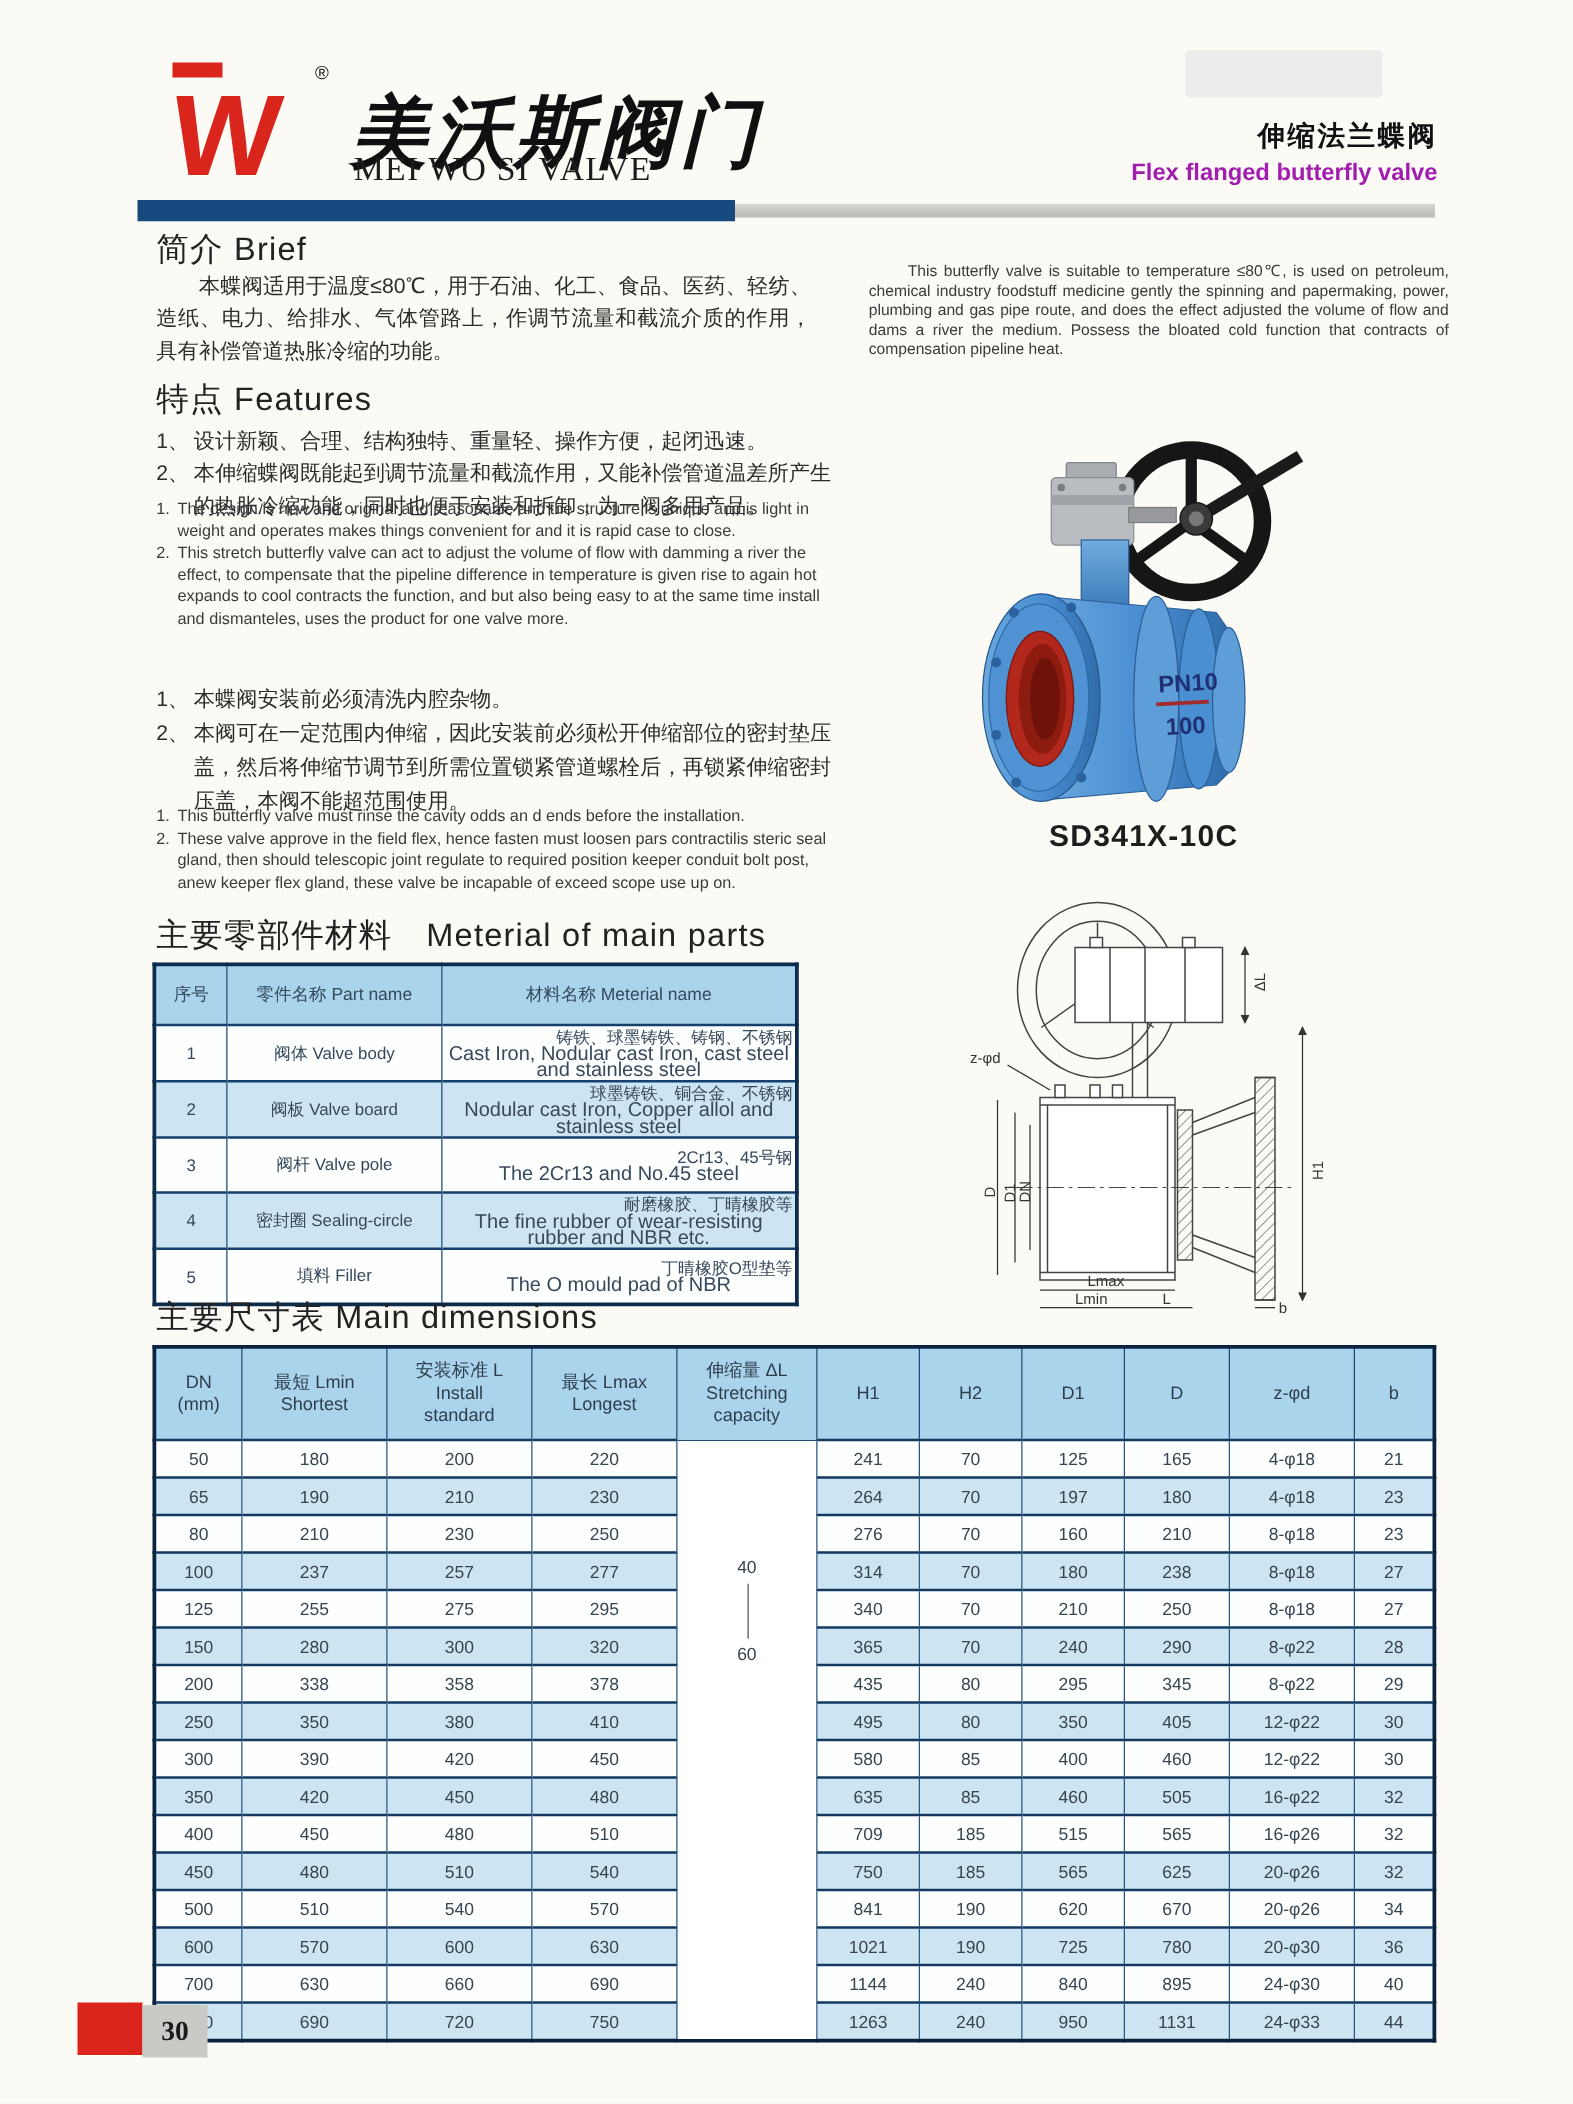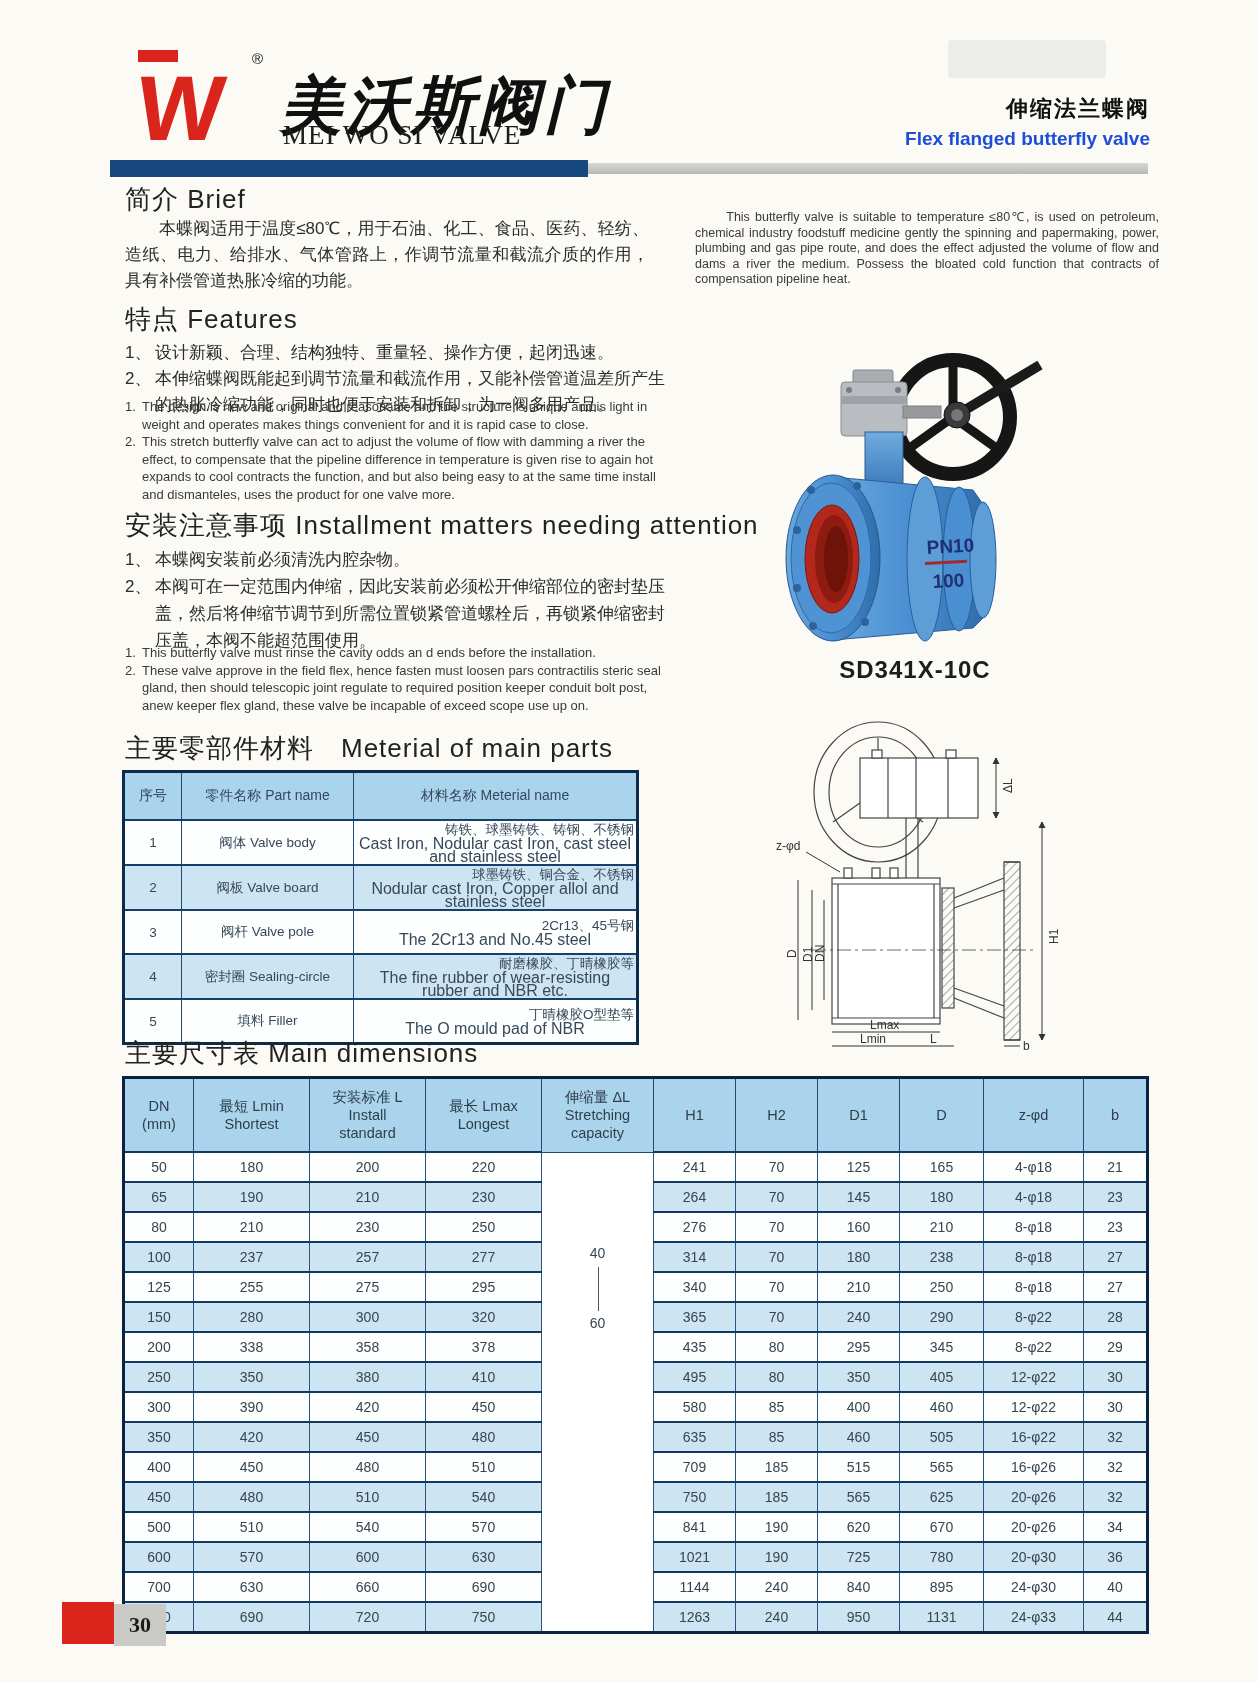--- a/index.html
+++ b/index.html
@@ -6,21 +6,21 @@
   body{background:#e8e8e4;font-family:"Liberation Sans",sans-serif;}
   .page{position:relative;width:1258px;height:1683px;margin:0 auto;background:#fbfaf5;overflow:hidden;}
   .abs{position:absolute;}
 
   
   .logo-cn{left:280px;top:40px;width:380px;font-family:"Liberation Serif",serif;font-size:62px;font-weight:bold;font-style:italic;color:#101010;letter-spacing:4px;margin-top:24px;}
   .reg{left:252px;top:50px;font-size:15px;color:#111;}
   .logo-en{left:283px;top:120px;font-family:"Liberation Serif",serif;font-size:27px;color:#1c1c1c;letter-spacing:1px;}
   .title-block{left:700px;top:94px;width:450px;text-align:right;}
   .title-cn{font-size:22px;font-weight:bold;color:#111;letter-spacing:2px;}
-  .title-en{font-size:19px;font-weight:bold;color:#1d4ed8;margin-top:4px;}
+  .title-en{font-size:19px;font-weight:bold;color:#a21caf;margin-top:4px;}
   .bar-navy{left:110px;top:160px;width:478px;height:17px;background:#17497e;}
   .bar-gray{left:588px;top:163px;width:560px;height:11px;background:linear-gradient(#d6d6d3,#b9b9b6);}
   .gray-patch{left:948px;top:40px;width:158px;height:38px;background:#ececе8;background:#ececea;border-radius:4px;}
 
   
   .h-sec{font-size:26px;font-weight:400;color:#222;letter-spacing:1px;}
 
   
   .brief-cn{left:125px;top:216px;width:524px;font-size:17px;line-height:26px;color:#2c2c2c;text-indent:2em;text-align:justify;}
   .brief-en{left:648px;top:210px;width:464px;font-size:12.5px;line-height:15.5px;color:#3a3a3a;text-align:justify;margin-left:47px;}
@@ -91,21 +91,20 @@
   <div class="abs h-sec" style="left:125px;top:302px;">特点 Features</div>
   <div class="abs lst cn-lst" style="left:125px;top:340px;">
       <div class="li"><span class="mk">1、</span>设计新颖、合理、结构独特、重量轻、操作方便，起闭迅速。</div>
       <div class="li"><span class="mk">2、</span>本伸缩蝶阀既能起到调节流量和截流作用，又能补偿管道温差所产生的热胀冷缩功能，同时也便于安装和拆卸，为一阀多用产品。</div>
     </div>
   <div class="abs lst en-lst" style="left:125px;top:398px;width:548px;">
       <div class="li"><span class="mk">1.</span>The design is new and original and reasonable and the structure is unique and is light in weight and operates makes things convenient for and it is rapid case to close.</div>
       <div class="li"><span class="mk">2.</span>This stretch butterfly valve can act to adjust the volume of flow with damming a river the effect, to compensate that the pipeline difference in temperature is given rise to again hot expands to cool contracts the function, and but also being easy to at the same time install and dismanteles, uses the product for one valve more.</div>
     </div>
 
-  <div class="abs h-sec" style="left:125px;top:508px;">安装注意事项 Installment matters needing attention</div>
   <div class="abs lst cn-lst" style="left:125px;top:546px;line-height:27px;">
       <div class="li"><span class="mk">1、</span>本蝶阀安装前必须清洗内腔杂物。</div>
       <div class="li"><span class="mk">2、</span>本阀可在一定范围内伸缩，因此安装前必须松开伸缩部位的密封垫压盖，然后将伸缩节调节到所需位置锁紧管道螺栓后，再锁紧伸缩密封压盖，本阀不能超范围使用。</div>
     </div>
   <div class="abs lst en-lst" style="left:125px;top:644px;width:548px;">
       <div class="li"><span class="mk">1.</span>This butterfly valve must rinse the cavity odds an d ends before the installation.</div>
       <div class="li"><span class="mk">2.</span>These valve approve in the field flex, hence fasten must loosen pars contractilis steric seal gland, then should telescopic joint regulate to required position keeper conduit bolt post, anew keeper flex gland, these valve be incapable of exceed scope use up on.</div>
     </div>
 
   <div class="abs h-sec" style="left:125px;top:731px;">主要零部件材料　Meterial of main parts</div>
@@ -355,21 +354,21 @@
           <td>4-φ18</td>
           <td>21</td>
         </tr>
         <tr class="rb">
           <td>65</td>
           <td>190</td>
           <td>210</td>
           <td>230</td>
           <td>264</td>
           <td>70</td>
-          <td>145</td>
+          <td>197</td>
           <td>180</td>
           <td>4-φ18</td>
           <td>23</td>
         </tr>
         <tr>
           <td>80</td>
           <td>210</td>
           <td>230</td>
           <td>250</td>
           <td>276</td>

